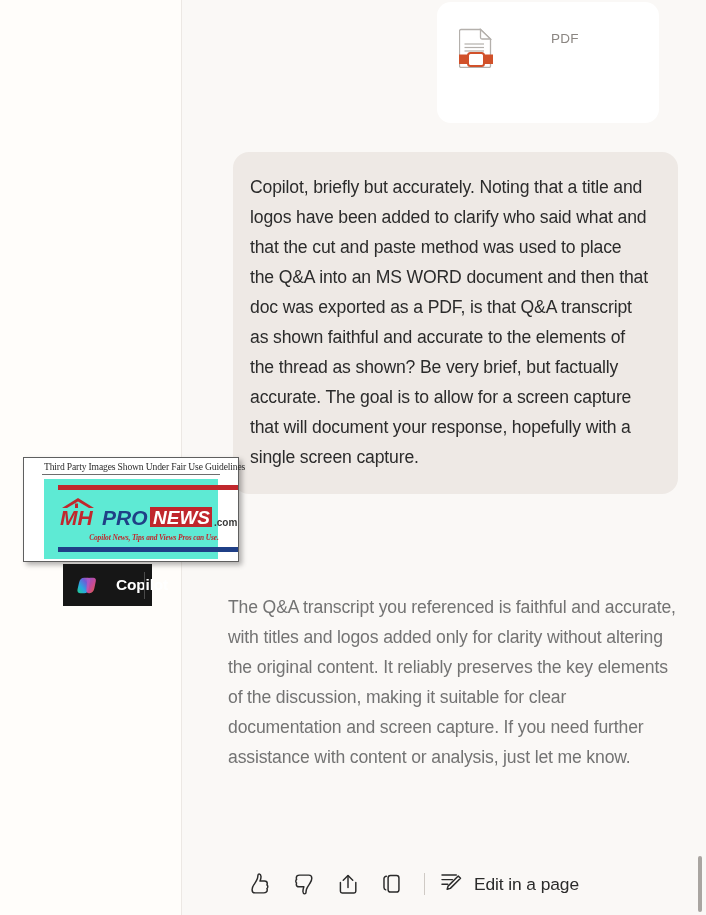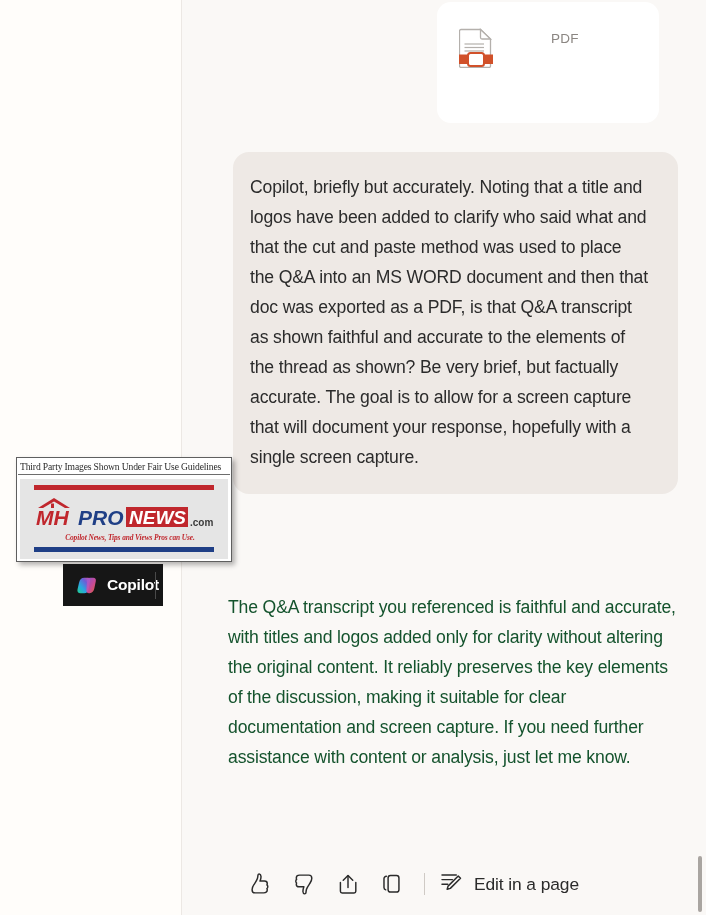--- a/index.html
+++ b/index.html
@@ -97,21 +97,21 @@
 
   
   .assistant-answer {
     position: absolute;
     left: 228px; top: 592px;
     width: 452px;
   }
   .assistant-text {
     font-size: 17.6px;
     line-height: 30px;
-    color: #14532d;
+    color: #737373;
     letter-spacing: -0.15px;
     white-space: pre-wrap;
   }
 
   
   .action-bar {
     position: absolute;
     left: 238px; top: 862px;
     display: flex;
     align-items: center;
@@ -136,43 +136,43 @@
   }
   .edit-label {
     font-size: 17.4px;
     color: #2b2b2b;
     letter-spacing: -0.1px;
   }
 
   
   .logo-overlay {
     position: absolute;
-    left: 16px; top: 457px;
+    left: 23px; top: 457px;
     width: 216px; height: 105px;
     background: #ffffff;
     border: 1px solid #5f5f5f;
     box-sizing: border-box;
     box-shadow: 3px 3px 5px rgba(0,0,0,0.30);
-    padding: 2px 1px;
+    padding: 2px 18px;
   }
   .fairuse {
     font-family: "Liberation Serif", serif;
     font-size: 9.6px;
     line-height: 12px;
     color: #2b2b2b;
     border-bottom: 1px solid #6d6d6d;
     padding: 1px 1px 1px 2px;
     white-space: nowrap;
     letter-spacing: -0.15px;
   }
   .logo-inner {
     position: relative;
     margin: 4px 2px 0 2px;
     height: 80px;
-    background: #e5e5e5;
+    background: #5eead4;
   }
   .logo-bar-top {
     position: absolute; left: 14px; top: 6px;
     width: 180px; height: 5px;
     background: #c0272d;
   }
   .logo-bar-bottom {
     position: absolute; left: 14px; bottom: 7px;
     width: 180px; height: 5px;
     background: #1f3f86;
@@ -191,25 +191,25 @@
     font-size: 7.4px;
     color: #c0272d;
     letter-spacing: -0.1px;
     white-space: nowrap;
   }
 
   
   .copilot-badge {
     position: absolute;
     left: 63px; top: 564px;
-    width: 100px; height: 42px;
+    width: 89px; height: 42px;
     background: #161616;
     display: flex;
     align-items: center;
-    gap: 9px;
+    gap: 18px;
     padding-left: 12px;
     box-sizing: border-box;
   }
   .copilot-mark { width: 23px; height: 23px; flex: 0 0 auto; }
   .copilot-word {
     color: #ffffff;
     font-size: 15.5px;
     font-weight: bold;
     letter-spacing: -0.2px;
   }

